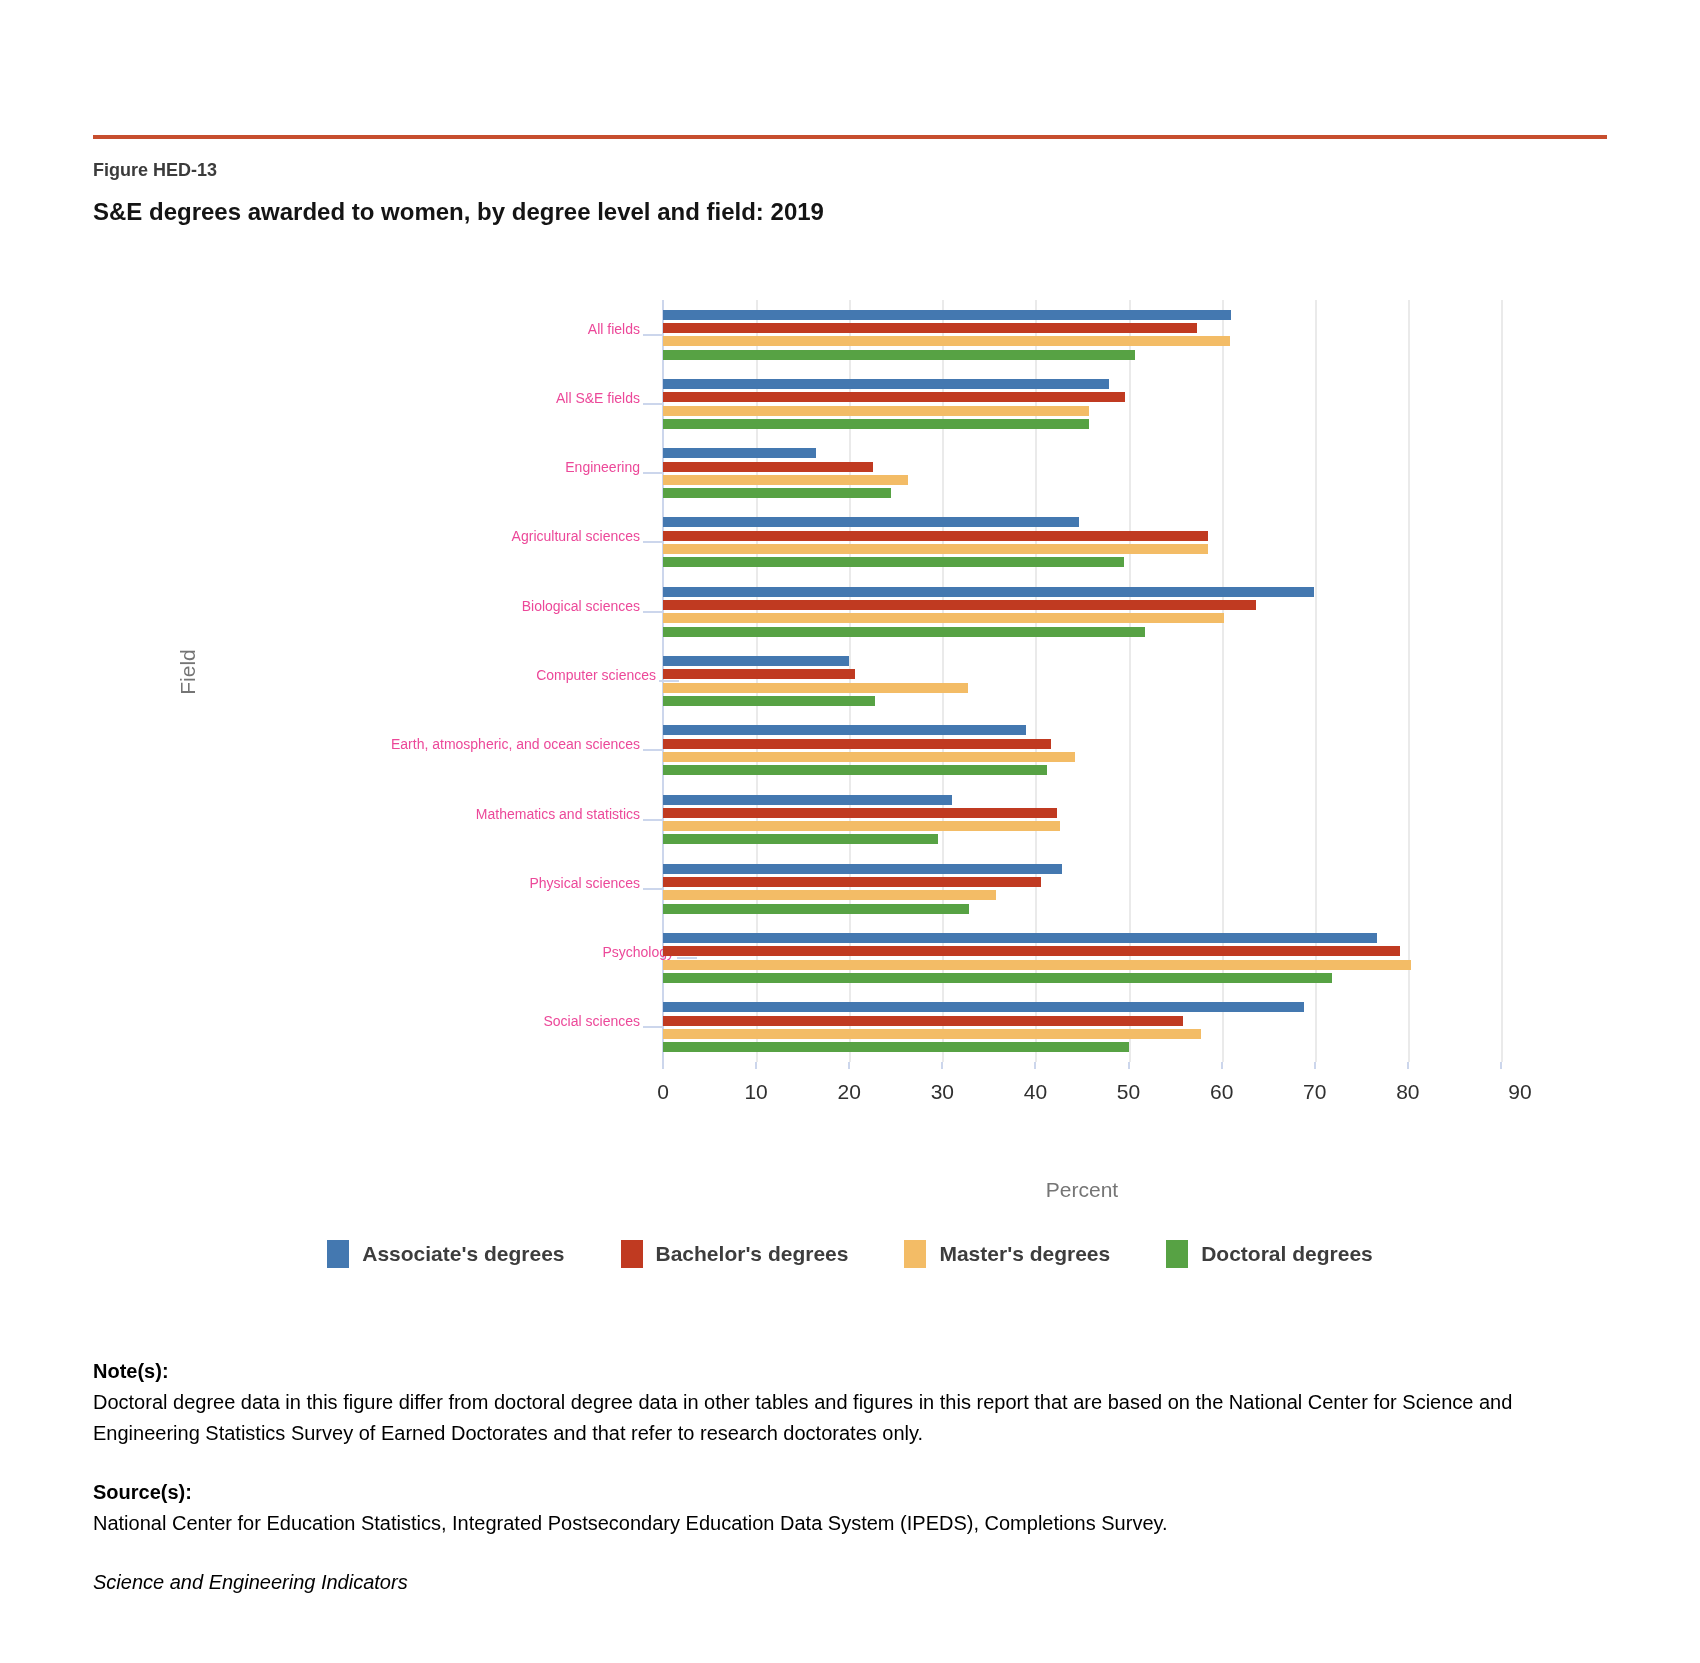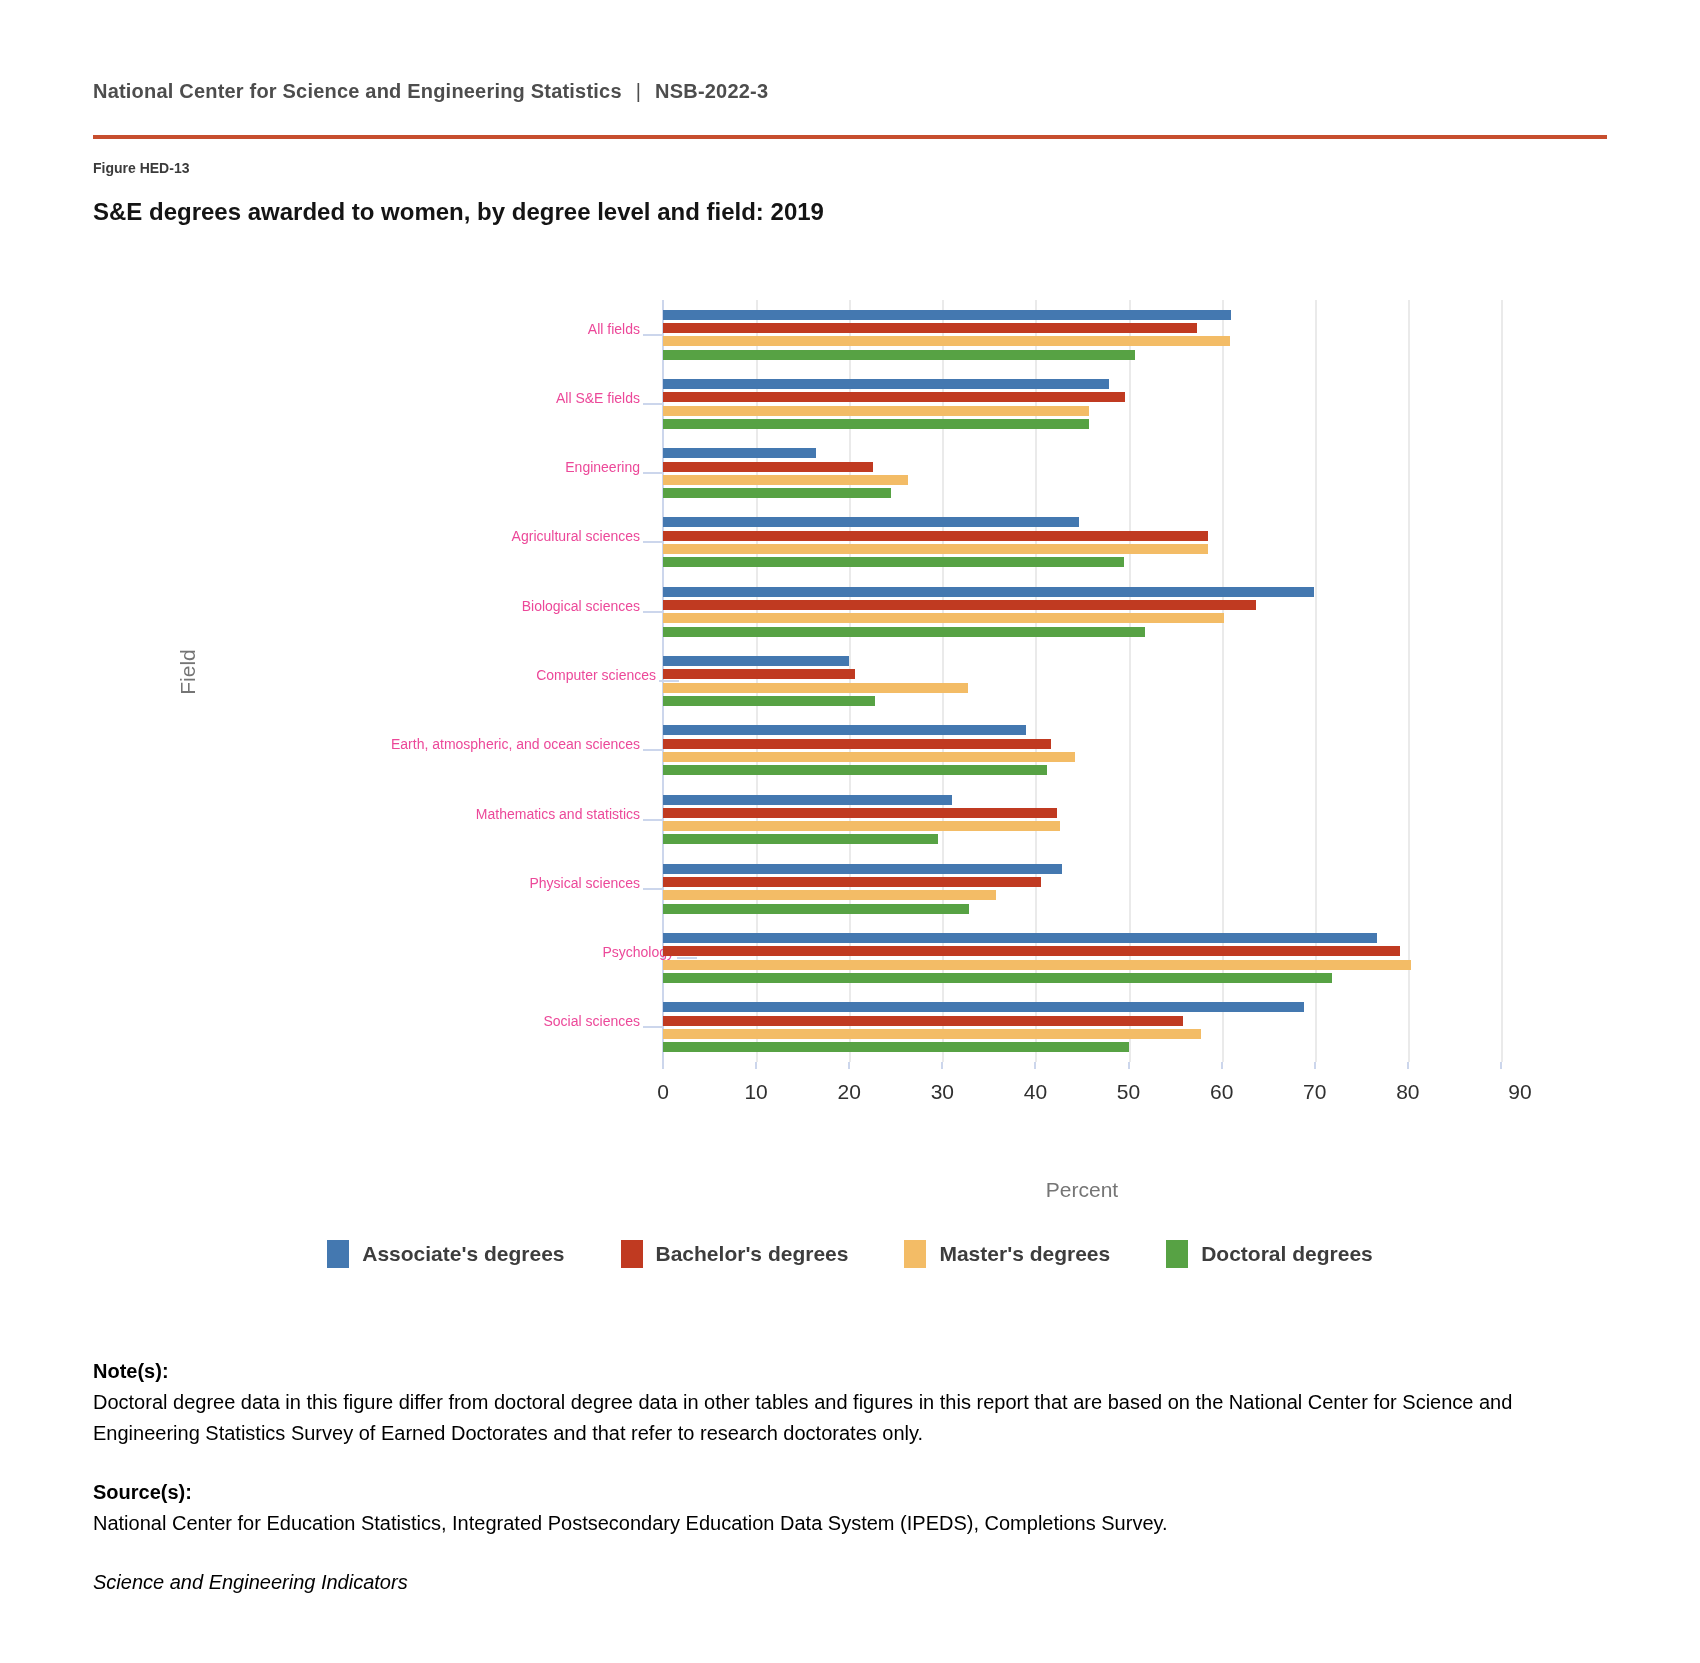--- a/index.html
+++ b/index.html
@@ -3,21 +3,21 @@
 <meta charset="utf-8">
 <style>
   html,body{margin:0;padding:0;background:#ffffff;}
   body{font-family:"Liberation Sans","DejaVu Sans",sans-serif;width:1700px;height:1663px;position:relative;overflow:hidden;}
   .page{position:absolute;inset:0;background:#fff;}
 
   
   .hdr{position:absolute;left:93px;top:80px;font-size:20px;font-weight:700;color:#4d4d4d;letter-spacing:.2px;}
   .hdr .sep{margin:0 14px;color:#4d4d4d;font-weight:400;}
   .rule{position:absolute;left:93px;right:93px;top:135px;height:4px;background:#c74e2e;}
-  .figlabel{position:absolute;left:93px;top:160px;font-size:14px;font-weight:700;color:#3b3b3b;}
+  .figlabel{position:absolute;left:93px;top:160px;font-size:18px;font-weight:700;color:#3b3b3b;}
   .figtitle{position:absolute;left:93px;top:198px;font-size:24px;font-weight:700;color:#141414;}
 
   
   .plot{position:absolute;left:663px;top:300px;width:860px;height:762px;}
   .gridline{position:absolute;top:0;bottom:0;width:2px;background:#eaeaea;}
   .axis-y{position:absolute;left:-1px;top:0;bottom:-6px;width:2px;background:#ccd6ec;}
   .row{position:absolute;left:0;width:100%;}
   .row-label{position:absolute;right:883px;width:470px;text-align:right;font-size:14px;color:#ec4899;line-height:1.2;}
   .row-tick{position:absolute;width:20px;height:2px;background:#ccd6ec;right:860px;}
   .bar{position:absolute;left:0;height:10px;border-radius:0;}
@@ -37,23 +37,20 @@
   .notes{position:absolute;left:93px;top:1356px;width:1520px;font-size:20px;color:#000;line-height:1.55;}
   .notes .blk{margin-bottom:28px;}
   .notes .lbl{font-weight:700;}
   .footer-ital{font-style:italic;}
 </style>
 </head>
 <body>
 
 <div class="page">
 
-  <div class="hdr">
-    <span>National Center for Science and Engineering Statistics</span><span class="sep">|</span><span>NSB-2022-3</span>
-  </div>
 
   <div class="rule"></div>
 
   <div class="figlabel">Figure HED-13</div>
   <div class="figtitle">S&amp;E degrees awarded to women, by degree level and field: 2019</div>
 
   <div class="plot">
       <div class="gridline" style="left: 93.1111px;"></div>
       <div class="gridline" style="left: 186.222px;"></div>
       <div class="gridline" style="left: 279.333px;"></div>

